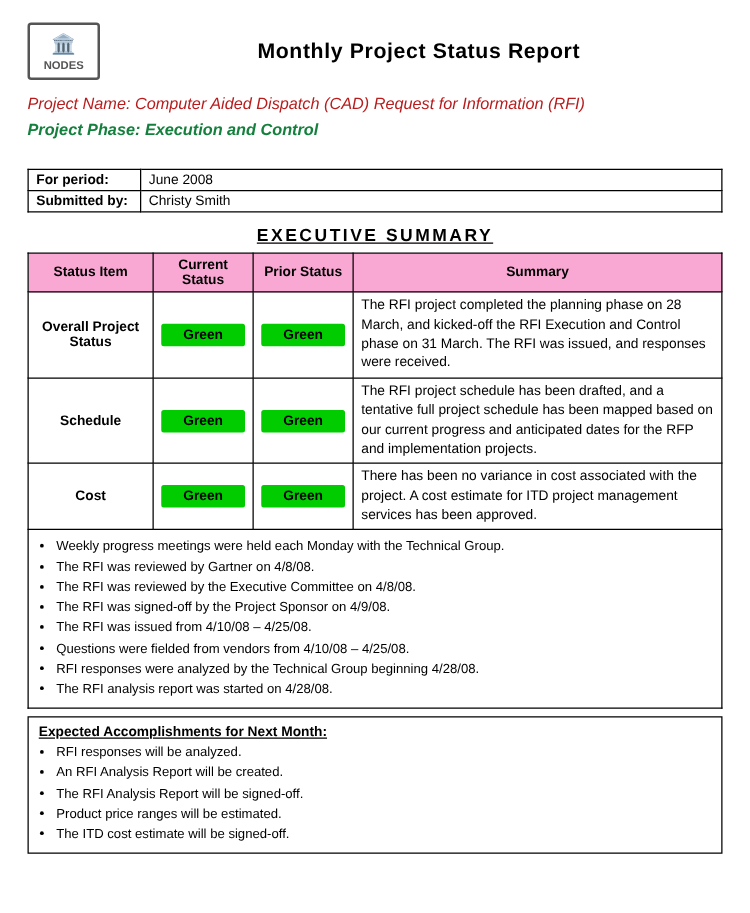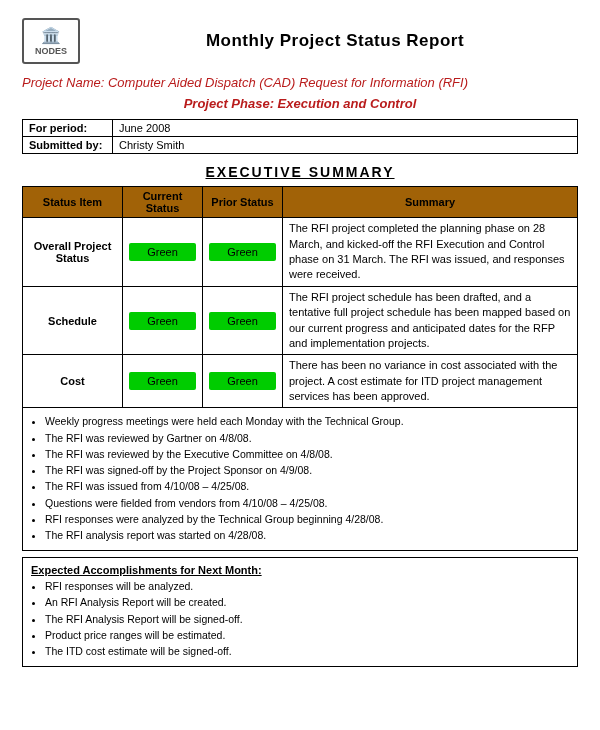--- a/index.html
+++ b/index.html
@@ -50,23 +50,22 @@
       font-style: italic;
       font-weight: normal;
       color: #b91c1c;
       margin-bottom: 4px;
       line-height: 1.4;
     }
     .project-phase {
       font-size: 13px;
       font-style: italic;
       font-weight: bold;
-      color: #b91c1c;
-      margin-bottom: 8px;
-      text-align: center;
+      color: #15803d;
+      margin-bottom: 24px;
     }
     .info-table {
       border-collapse: collapse;
       width: 100%;
       margin-bottom: 10px;
     }
     .info-table td {
       border: 1px solid #000;
       padding: 2px 6px;
       font-size: 11px;
@@ -85,40 +84,40 @@
       text-decoration: underline;
     }
     .status-table {
       border-collapse: collapse;
       width: 100%;
       margin-bottom: 0;
     }
     .status-table th {
       border: 1px solid #000;
       padding: 3px 6px;
-      background: #a16207;
+      background: #f9a8d4;
       font-size: 11px;
       font-weight: bold;
       text-align: center;
     }
     .status-table td {
       border: 1px solid #000;
       padding: 3px 6px;
       font-size: 11px;
       vertical-align: middle;
     }
     .status-item-col {
       font-weight: bold;
       text-align: center;
       width: 100px;
     }
     .status-badge {
       background: #00cc00;
       color: #000;
-      font-weight: normal;
+      font-weight: bold;
       text-align: center;
       padding: 3px 8px;
       border-radius: 2px;
       font-size: 11px;
     }
     .current-col { width: 80px; text-align: center; }
     .prior-col { width: 80px; text-align: center; }
     .summary-col { font-size: 10.5px; line-height: 1.4; }
     .accomplishments-section {
       border: 1px solid #000;

